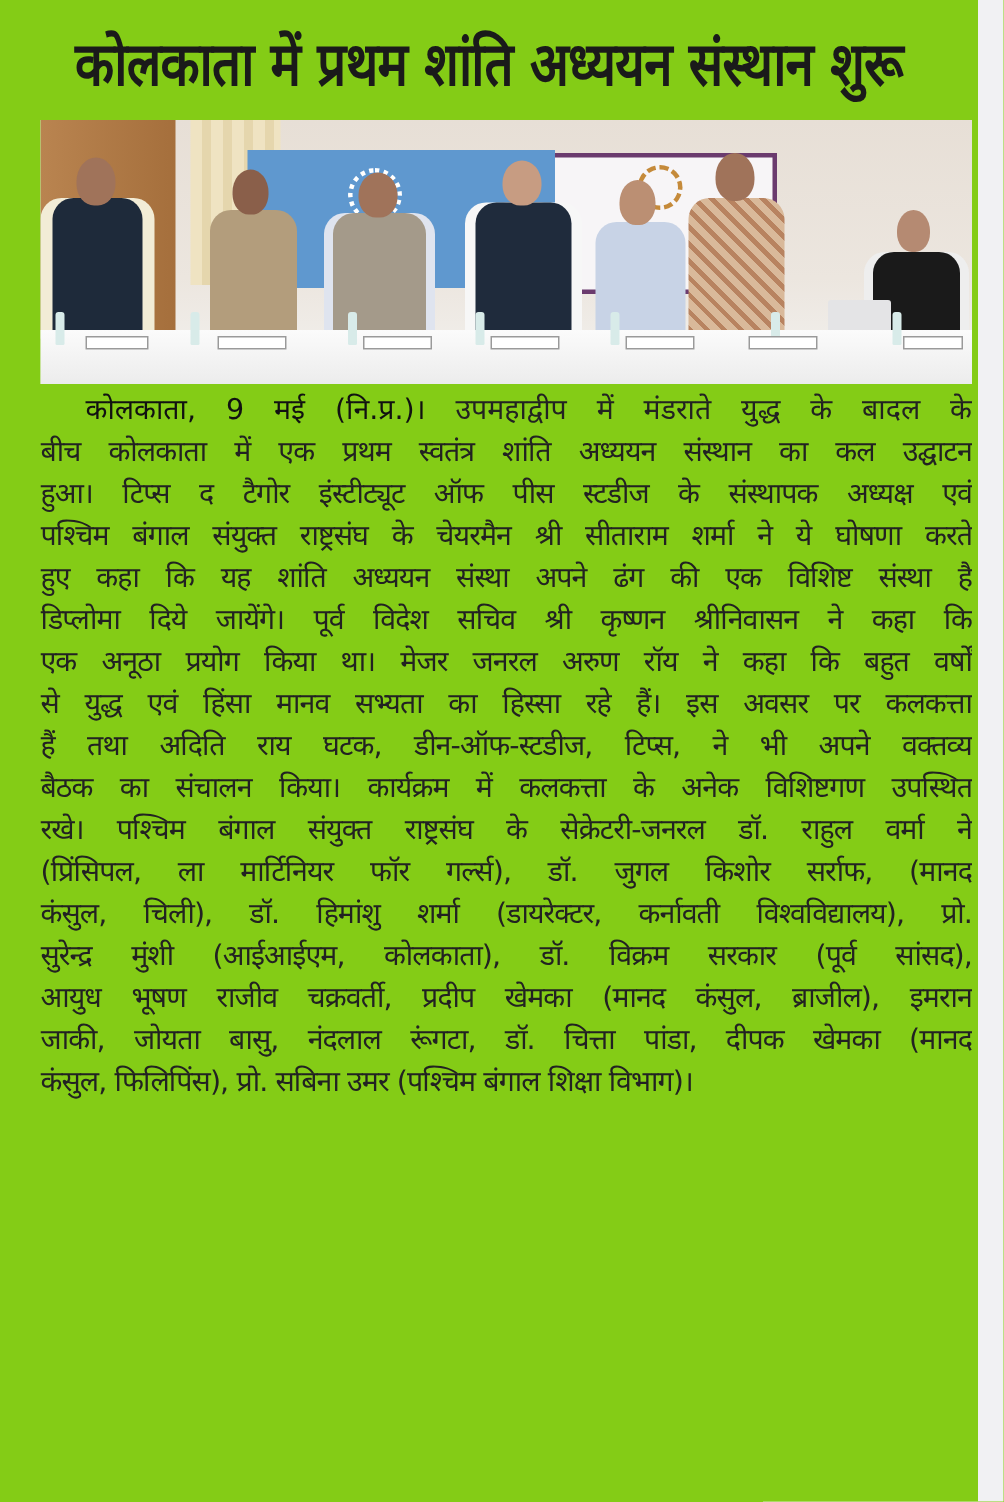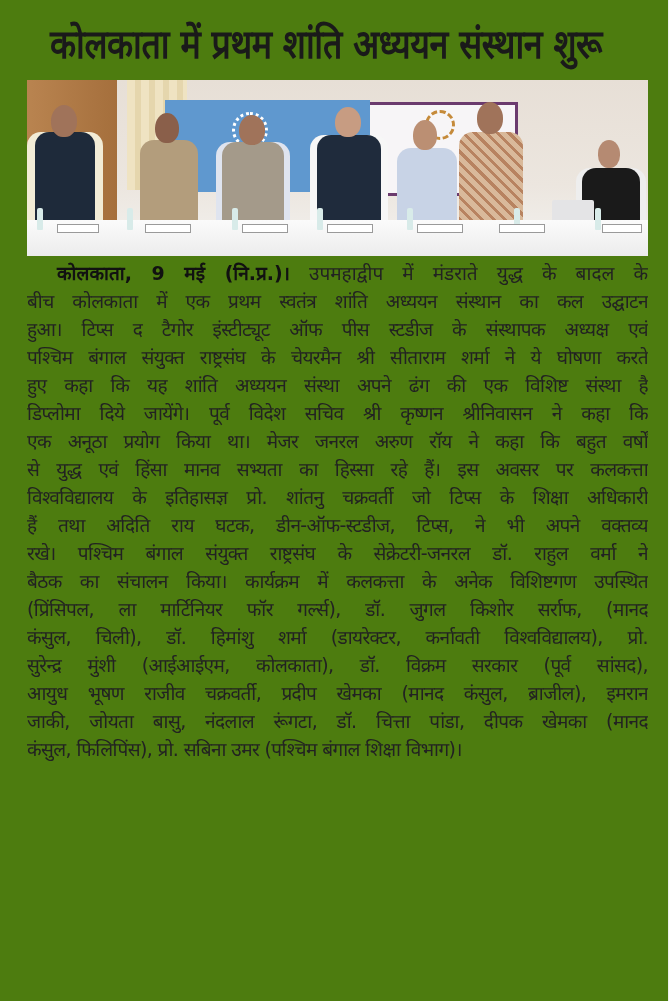--- a/index.html
+++ b/index.html
@@ -5,22 +5,21 @@
   html, body { margin: 0; padding: 0; }
   body {
     width: 669px; height: 1001px; overflow: hidden;
     background: #f1f1f3;
     font-family: "DejaVu Sans", sans-serif;
     position: relative;
   }
   .clip {
     position: absolute; left: 0; top: 0;
     width: 652px; height: 1001px;
-    background: #4d7c0f;
-    padding-left: 16px;
+    background: #84cc16;
   }
   .headline {
     position: absolute; left: 0; top: 18px; width: 652px;
     text-align: center;
     font-family: "DejaVu Sans", sans-serif;
     font-weight: bold;
     font-size: 34px; line-height: 44px;
     color: #1a1a1a;
     letter-spacing: -0.5px;
     transform: scaleY(1.18);
@@ -81,21 +80,21 @@
   .article {
     position: absolute; left: 27px; top: 259px; width: 621px;
     font-family: "DejaVu Sans", sans-serif;
     font-size: 19px; line-height: 28px;
     color: #222222;
     text-align: justify;
     text-align-last: justify;
   }
   .article .line { display: block; height: 28px; white-space: nowrap; overflow: hidden; }
   .article .line.last { text-align-last: left; }
-  .dateline { font-weight: bold; color: #111111; }
+  .dateline { font-weight: normal; color: #111111; }
   .indent { display: inline-block; width: 30px; }
   .l { display: block; text-align: justify; text-align-last: justify; letter-spacing: -0.6px; }
 </style>
 </head>
 <body>
 
 <div class="clip">
 
   <div class="headline">कोलकाता में प्रथम शांति अध्ययन संस्थान शुरू</div>
 
@@ -179,30 +178,27 @@
     <div class="line">
         <span class="l">डिप्लोमा दिये जायेंगे। पूर्व विदेश सचिव श्री कृष्णन श्रीनिवासन ने कहा कि</span>
       </div>
     <div class="line">
         <span class="l">एक अनूठा प्रयोग किया था। मेजर जनरल अरुण रॉय ने कहा कि बहुत वर्षों</span>
       </div>
     <div class="line">
         <span class="l">से युद्ध एवं हिंसा मानव सभ्यता का हिस्सा रहे हैं। इस अवसर पर कलकत्ता</span>
       </div>
     <div class="line">
-        <span class="l">विश्वविद्यालय के इतिहासज्ञ प्रो. शांतनु चक्रवर्ती जो टिप्स के शिक्षा अधिकारी</span>
-      </div>
-    <div class="line">
         <span class="l">हैं तथा अदिति राय घटक, डीन-ऑफ-स्टडीज, टिप्स, ने भी अपने वक्तव्य</span>
       </div>
     <div class="line">
+        <span class="l">बैठक का संचालन किया। कार्यक्रम में कलकत्ता के अनेक विशिष्टगण उपस्थित</span>
+      </div>
+    <div class="line">
         <span class="l">रखे। पश्चिम बंगाल संयुक्त राष्ट्रसंघ के सेक्रेटरी-जनरल डॉ. राहुल वर्मा ने</span>
-      </div>
-    <div class="line">
-        <span class="l">बैठक का संचालन किया। कार्यक्रम में कलकत्ता के अनेक विशिष्टगण उपस्थित</span>
       </div>
     <div class="line">
         <span class="l">(प्रिंसिपल, ला मार्टिनियर फॉर गर्ल्स), डॉ. जुगल किशोर सर्राफ, (मानद</span>
       </div>
     <div class="line">
         <span class="l">कंसुल, चिली), डॉ. हिमांशु शर्मा (डायरेक्टर, कर्नावती विश्वविद्यालय), प्रो.</span>
       </div>
     <div class="line">
         <span class="l">सुरेन्द्र मुंशी (आईआईएम, कोलकाता), डॉ. विक्रम सरकार (पूर्व सांसद),</span>
       </div>

